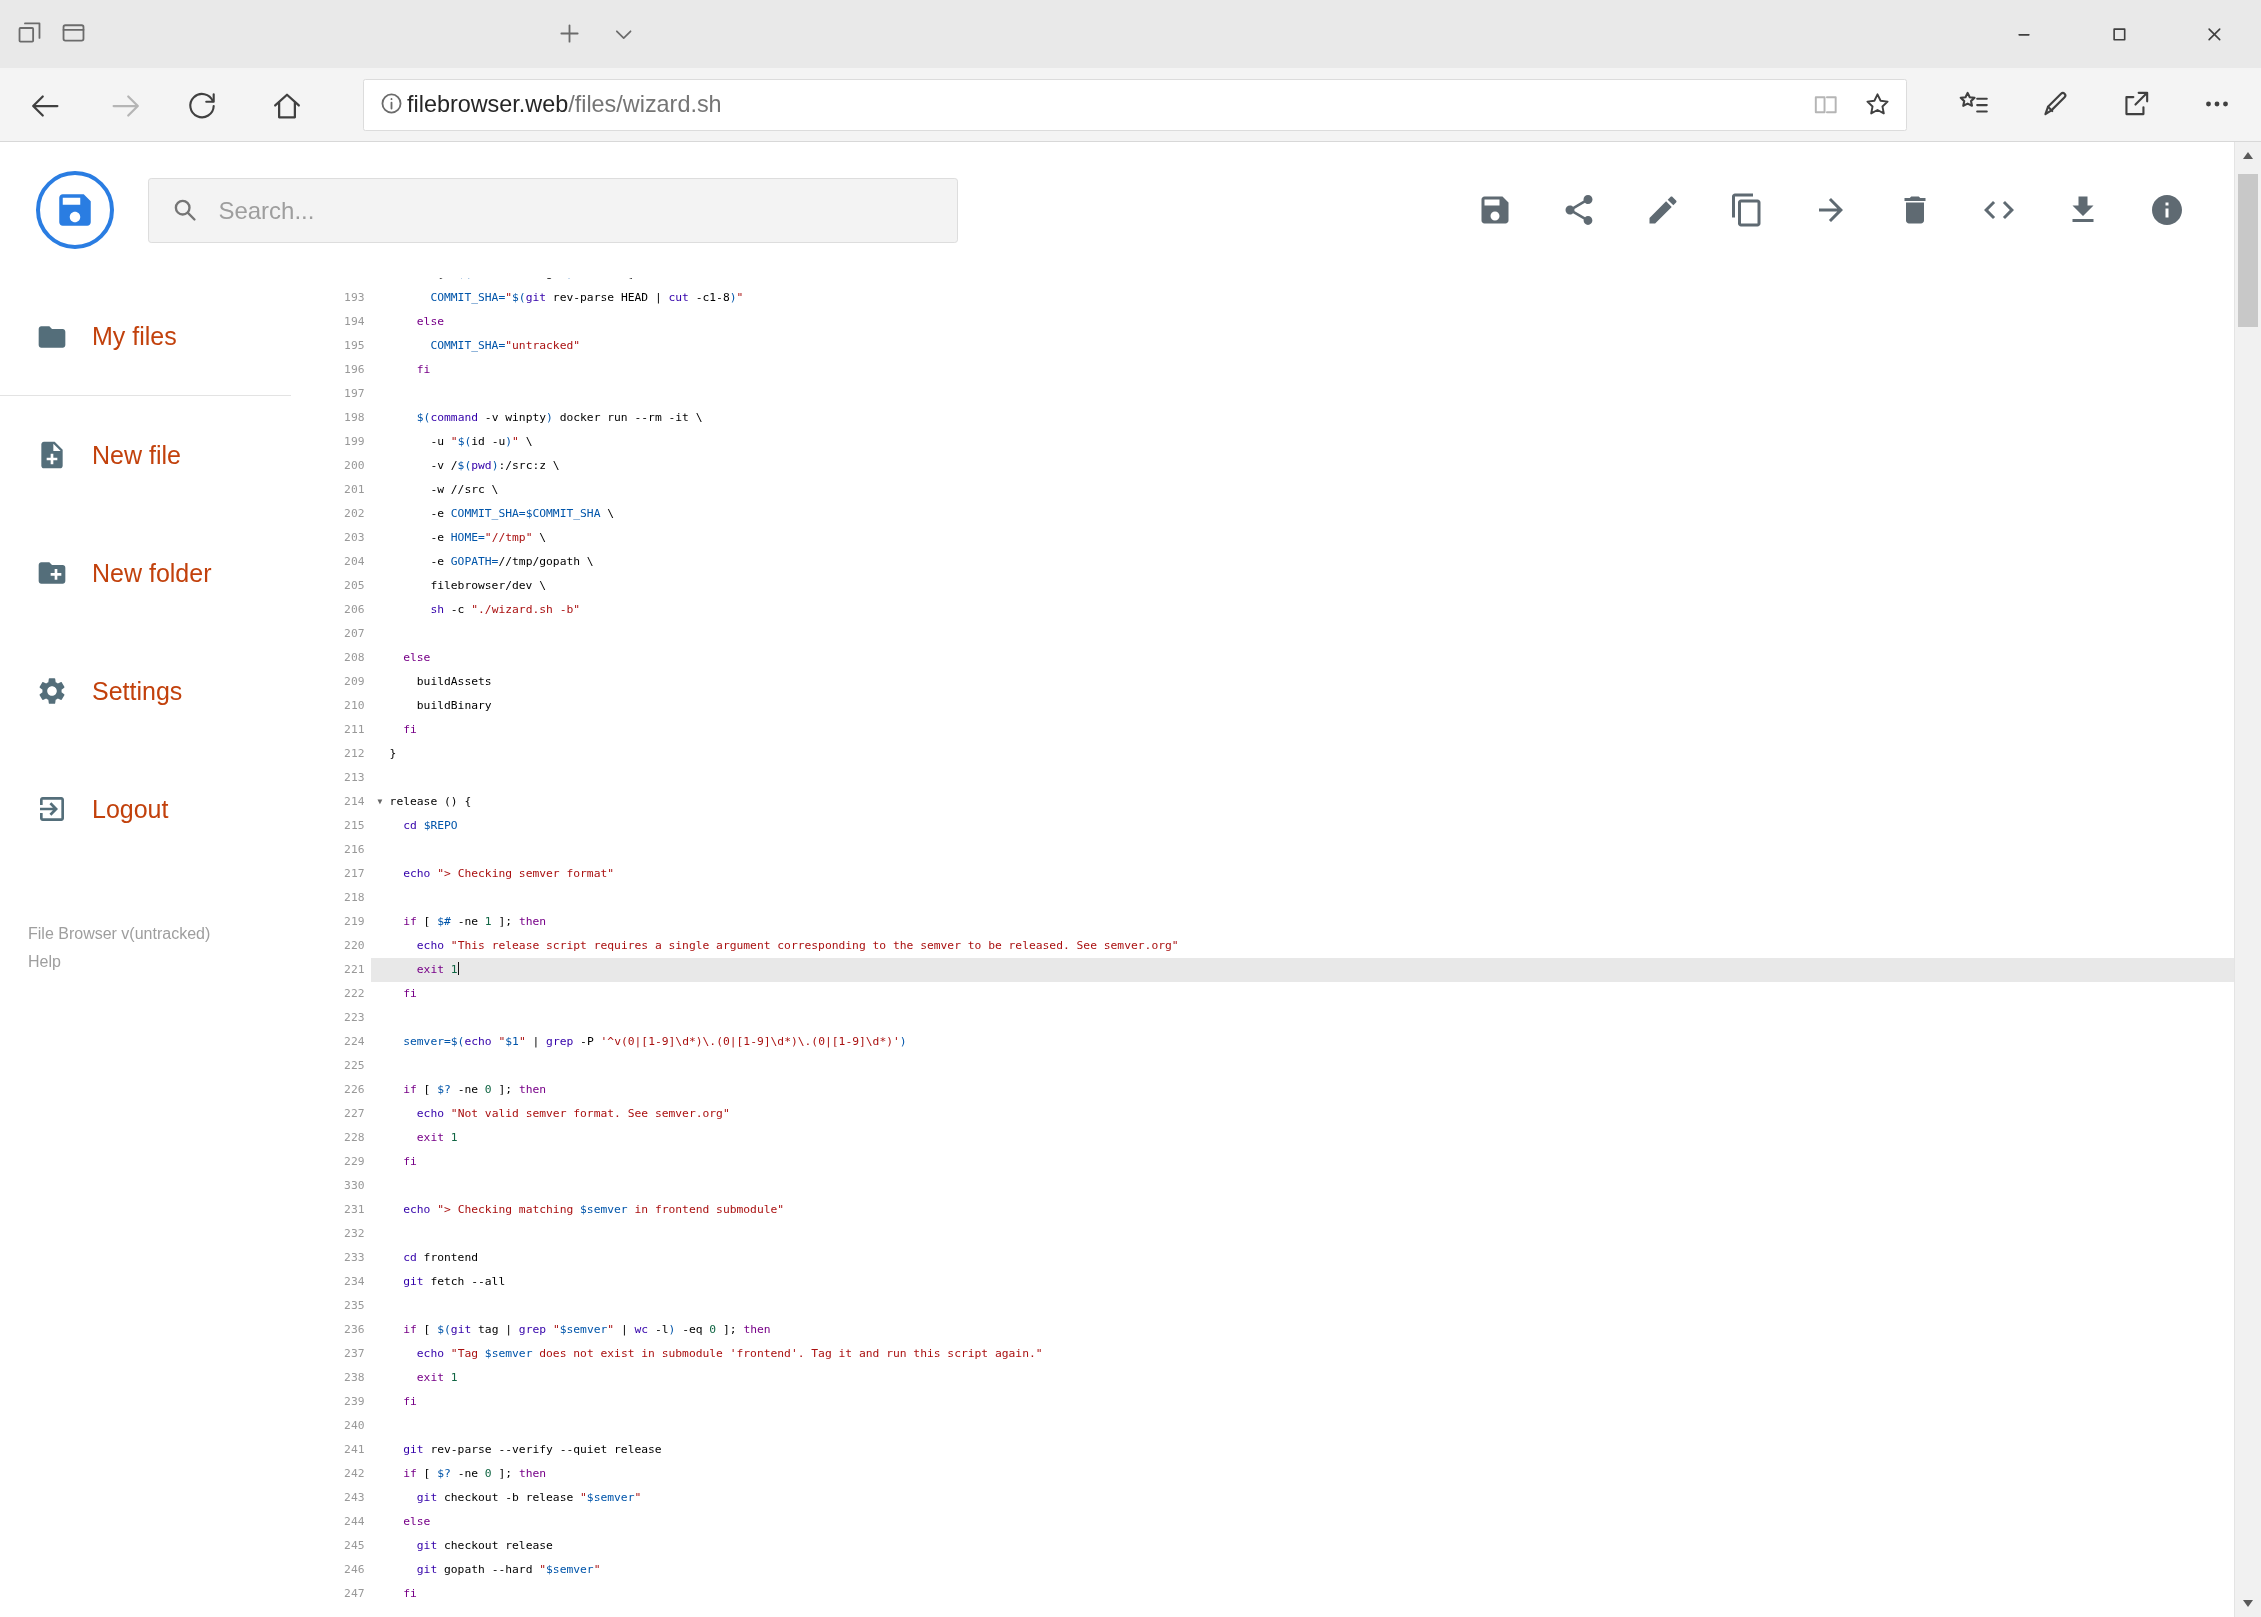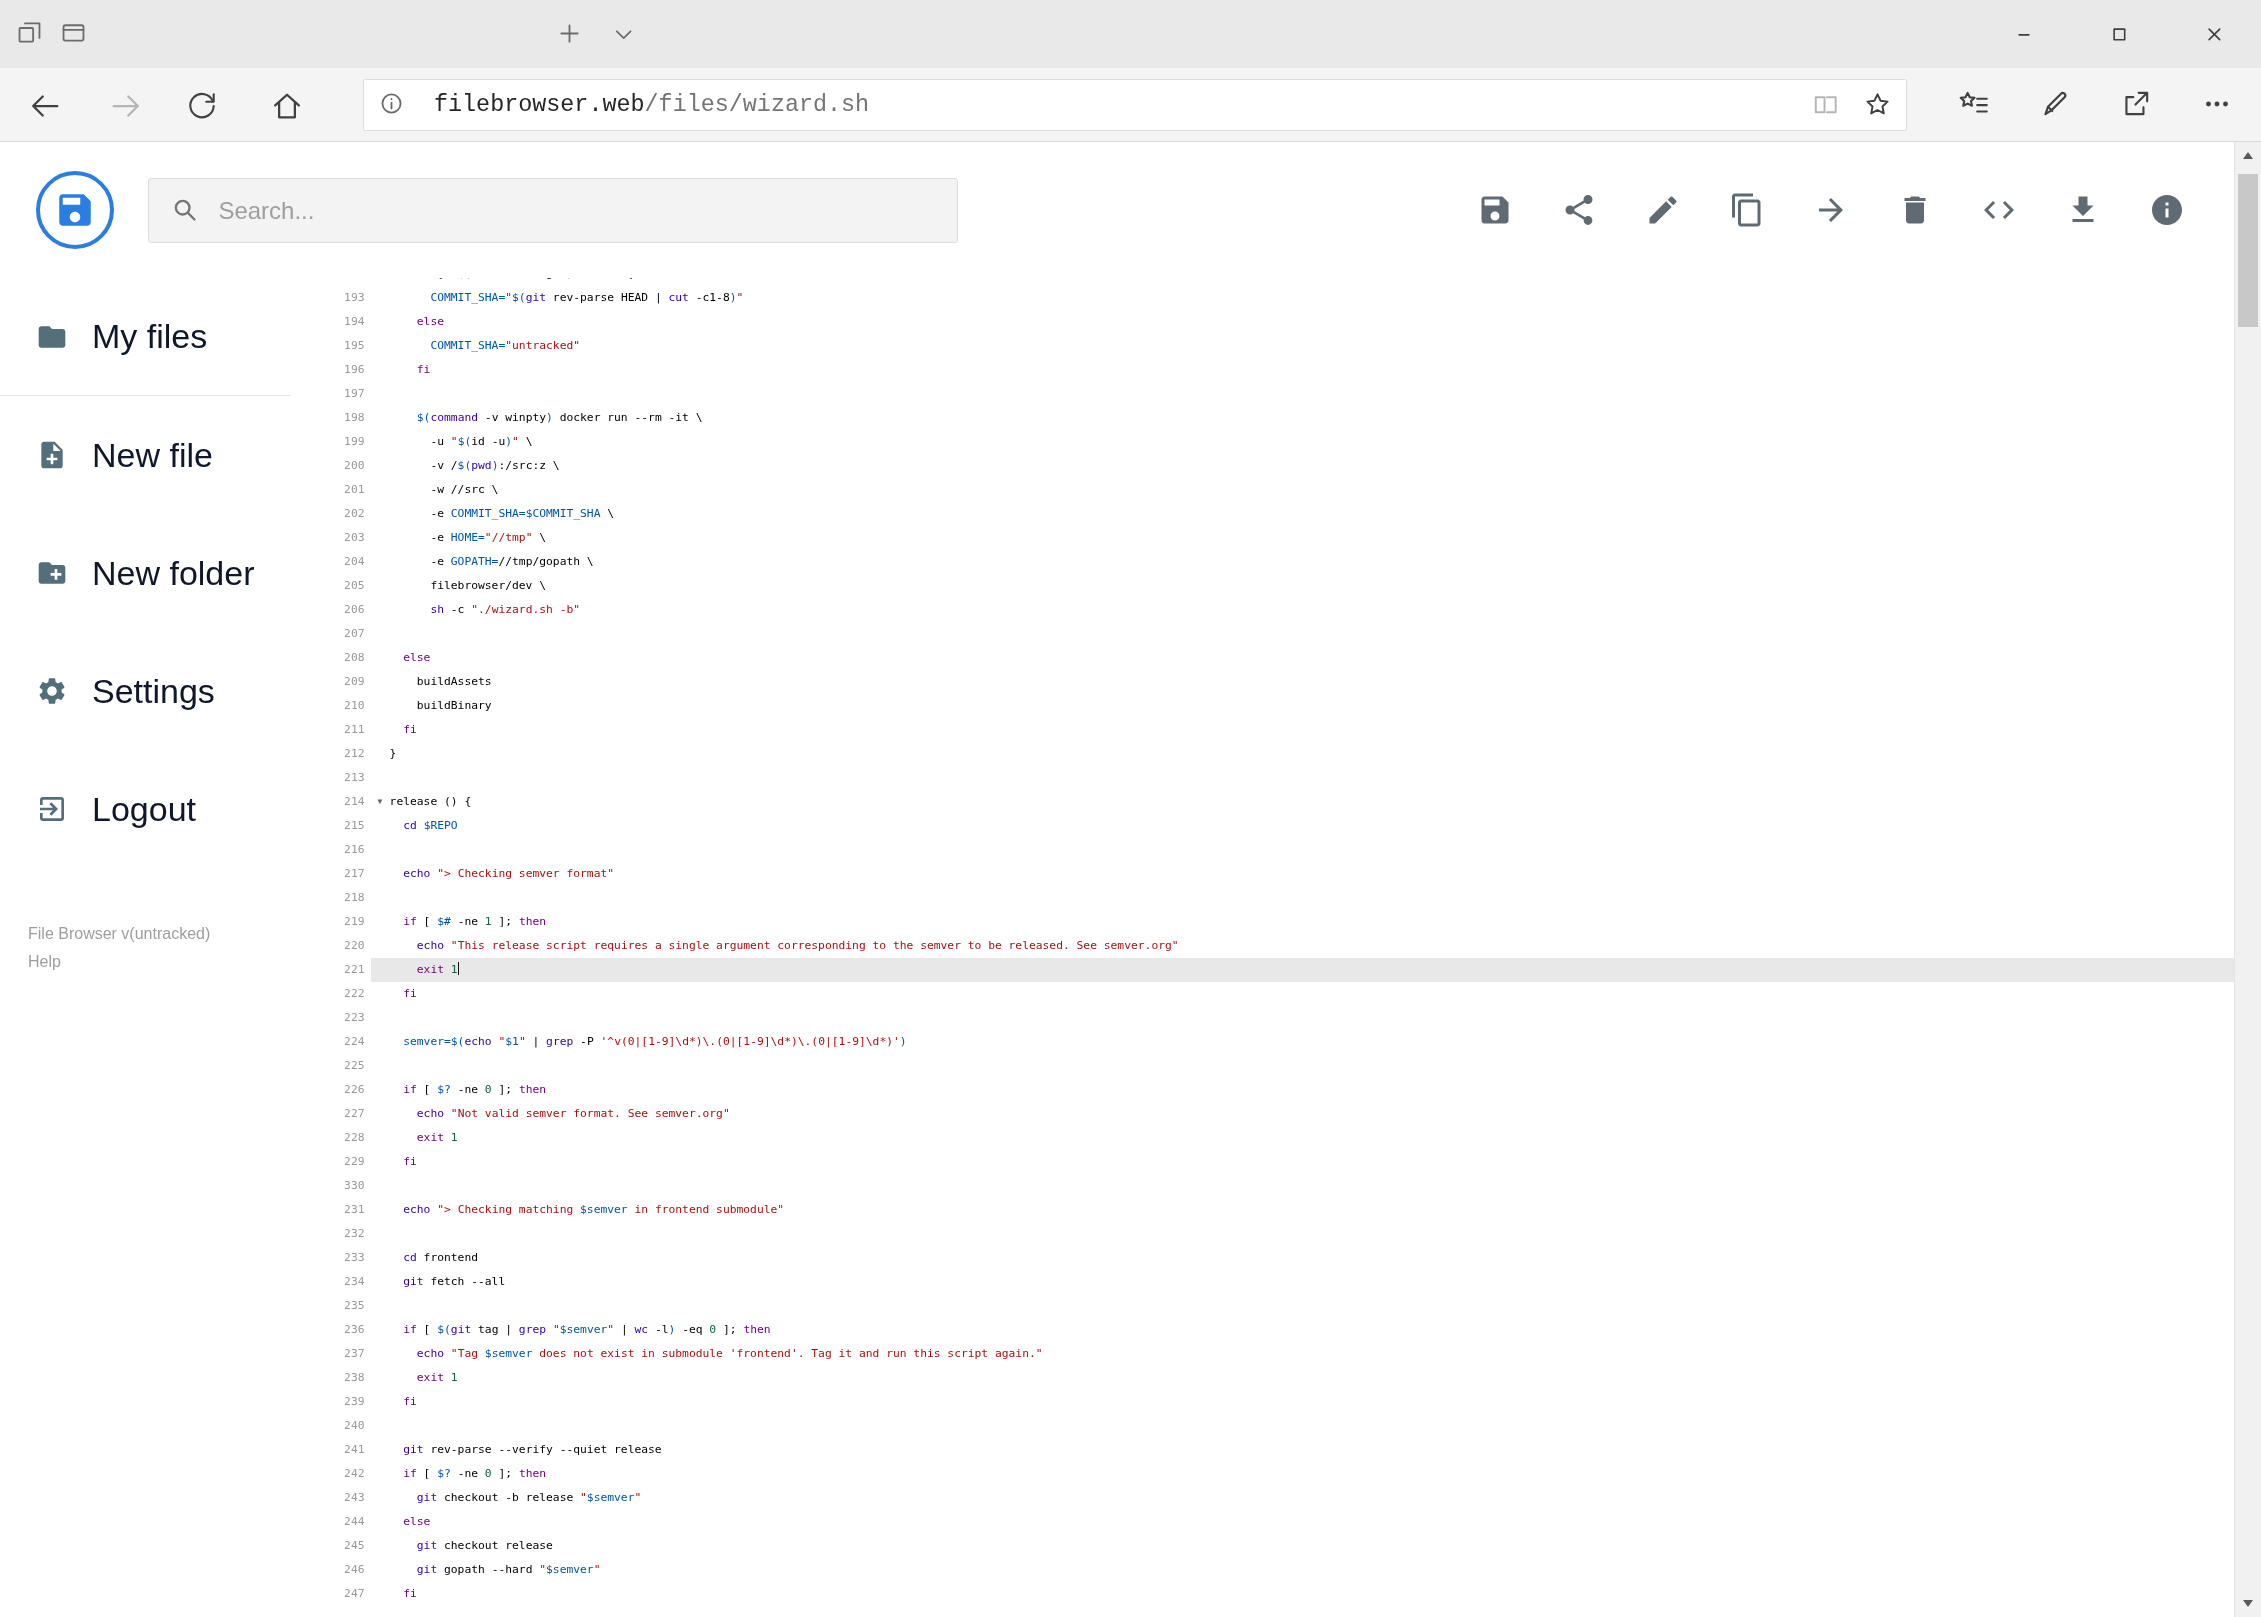--- a/index.html
+++ b/index.html
@@ -17,21 +17,21 @@
   .newtab{position:absolute;left:555px;top:19.4px;}
   .tabchev{position:absolute;left:610px;top:21px;}
   .winbtns{position:absolute;right:0;top:0;height:68px;display:flex;}
   .wbtn{width:95px;height:68px;display:flex;align-items:center;justify-content:center;}
 
   .navbar{position:absolute;left:0;top:68px;width:2261px;height:74px;background:#f4f4f4;
           border-bottom:0.8px solid #d8d8d8;}
   .navbtn{position:absolute;top:18px;width:39px;height:39px;display:flex;align-items:center;justify-content:center;}
   .addressbar{position:absolute;left:363px;top:10.5px;width:1544px;height:52px;background:#fff;
               border:0.8px solid #dcdcdc;border-radius:2.4px;display:flex;align-items:center;padding:0 13px;}
-  .url{font-size:23.4px;margin-left:28px;flex:1;white-space:nowrap;overflow:hidden;font-family:Liberation Mono, monospace;}
+  .url{font-size:23.4px;margin-left:1px;flex:1;white-space:nowrap;overflow:hidden;}
   .url .host{color:#262626;}
   .url .path{color:#757575;}
   .addr-ico{margin-left:21px;display:flex;align-items:center;}
   .right-cluster{position:absolute;right:3.2px;top:0;height:74px;display:flex;}
   .rbtn{width:81px;height:74px;display:flex;align-items:center;justify-content:center;}
 
   
   .appheader{position:absolute;left:0;top:142px;width:2261px;height:136px;background:#fff;}
   .logo{position:absolute;left:36px;top:29px;width:78px;height:78px;border:4px solid #2a7de2;
         border-radius:50%;display:flex;align-items:center;justify-content:center;background:#fff;}
@@ -43,21 +43,21 @@
   .toolbar{position:absolute;right:76px;top:0;height:136px;display:flex;align-items:center;gap:48px;}
   .tbtn{width:36px;height:36px;color:#5f6a72;background:none;border:none;cursor:pointer;padding:0;}
   .tbtn svg{width:36px;height:36px;fill:currentColor;}
 
   
   .sidebar{position:absolute;left:0;top:278px;width:323px;bottom:0;background:#fff;}
   .side-item{height:118px;display:flex;align-items:center;padding-left:36px;gap:24px;
              margin-right:32px;cursor:pointer;}
   .side-item:first-child{border-bottom:0.8px solid #e3e3e3;}
   .side-item svg{width:32px;height:32px;fill:#546e7a;flex:none;}
-  .side-label{font-size:34px;color:#0f172a;white-space:nowrap;}
+  .side-label{font-size:25px;color:#c2410c;white-space:nowrap;}
   .side-footer{position:absolute;left:28px;top:642px;font-size:16px;color:#9e9e9e;line-height:28px;}
 
   
   .editor{position:absolute;left:323px;top:278px;right:27.4px;bottom:0;background:#fff;overflow:hidden;
           font-family:"DejaVu Sans Mono",monospace;font-size:11.3px;}
   .row{display:flex;height:24px;}
   .row.clip{margin-top:-16px;}
   .gut{width:48px;flex:none;text-align:right;padding-right:6.5px;color:#999;line-height:24px;position:relative;}
   .fold{position:absolute;right:-11.3px;top:0;font-size:8px;color:#666;line-height:24px;}
   .code{flex:1;white-space:pre;padding-left:18.6px;line-height:24px;height:24px;}

